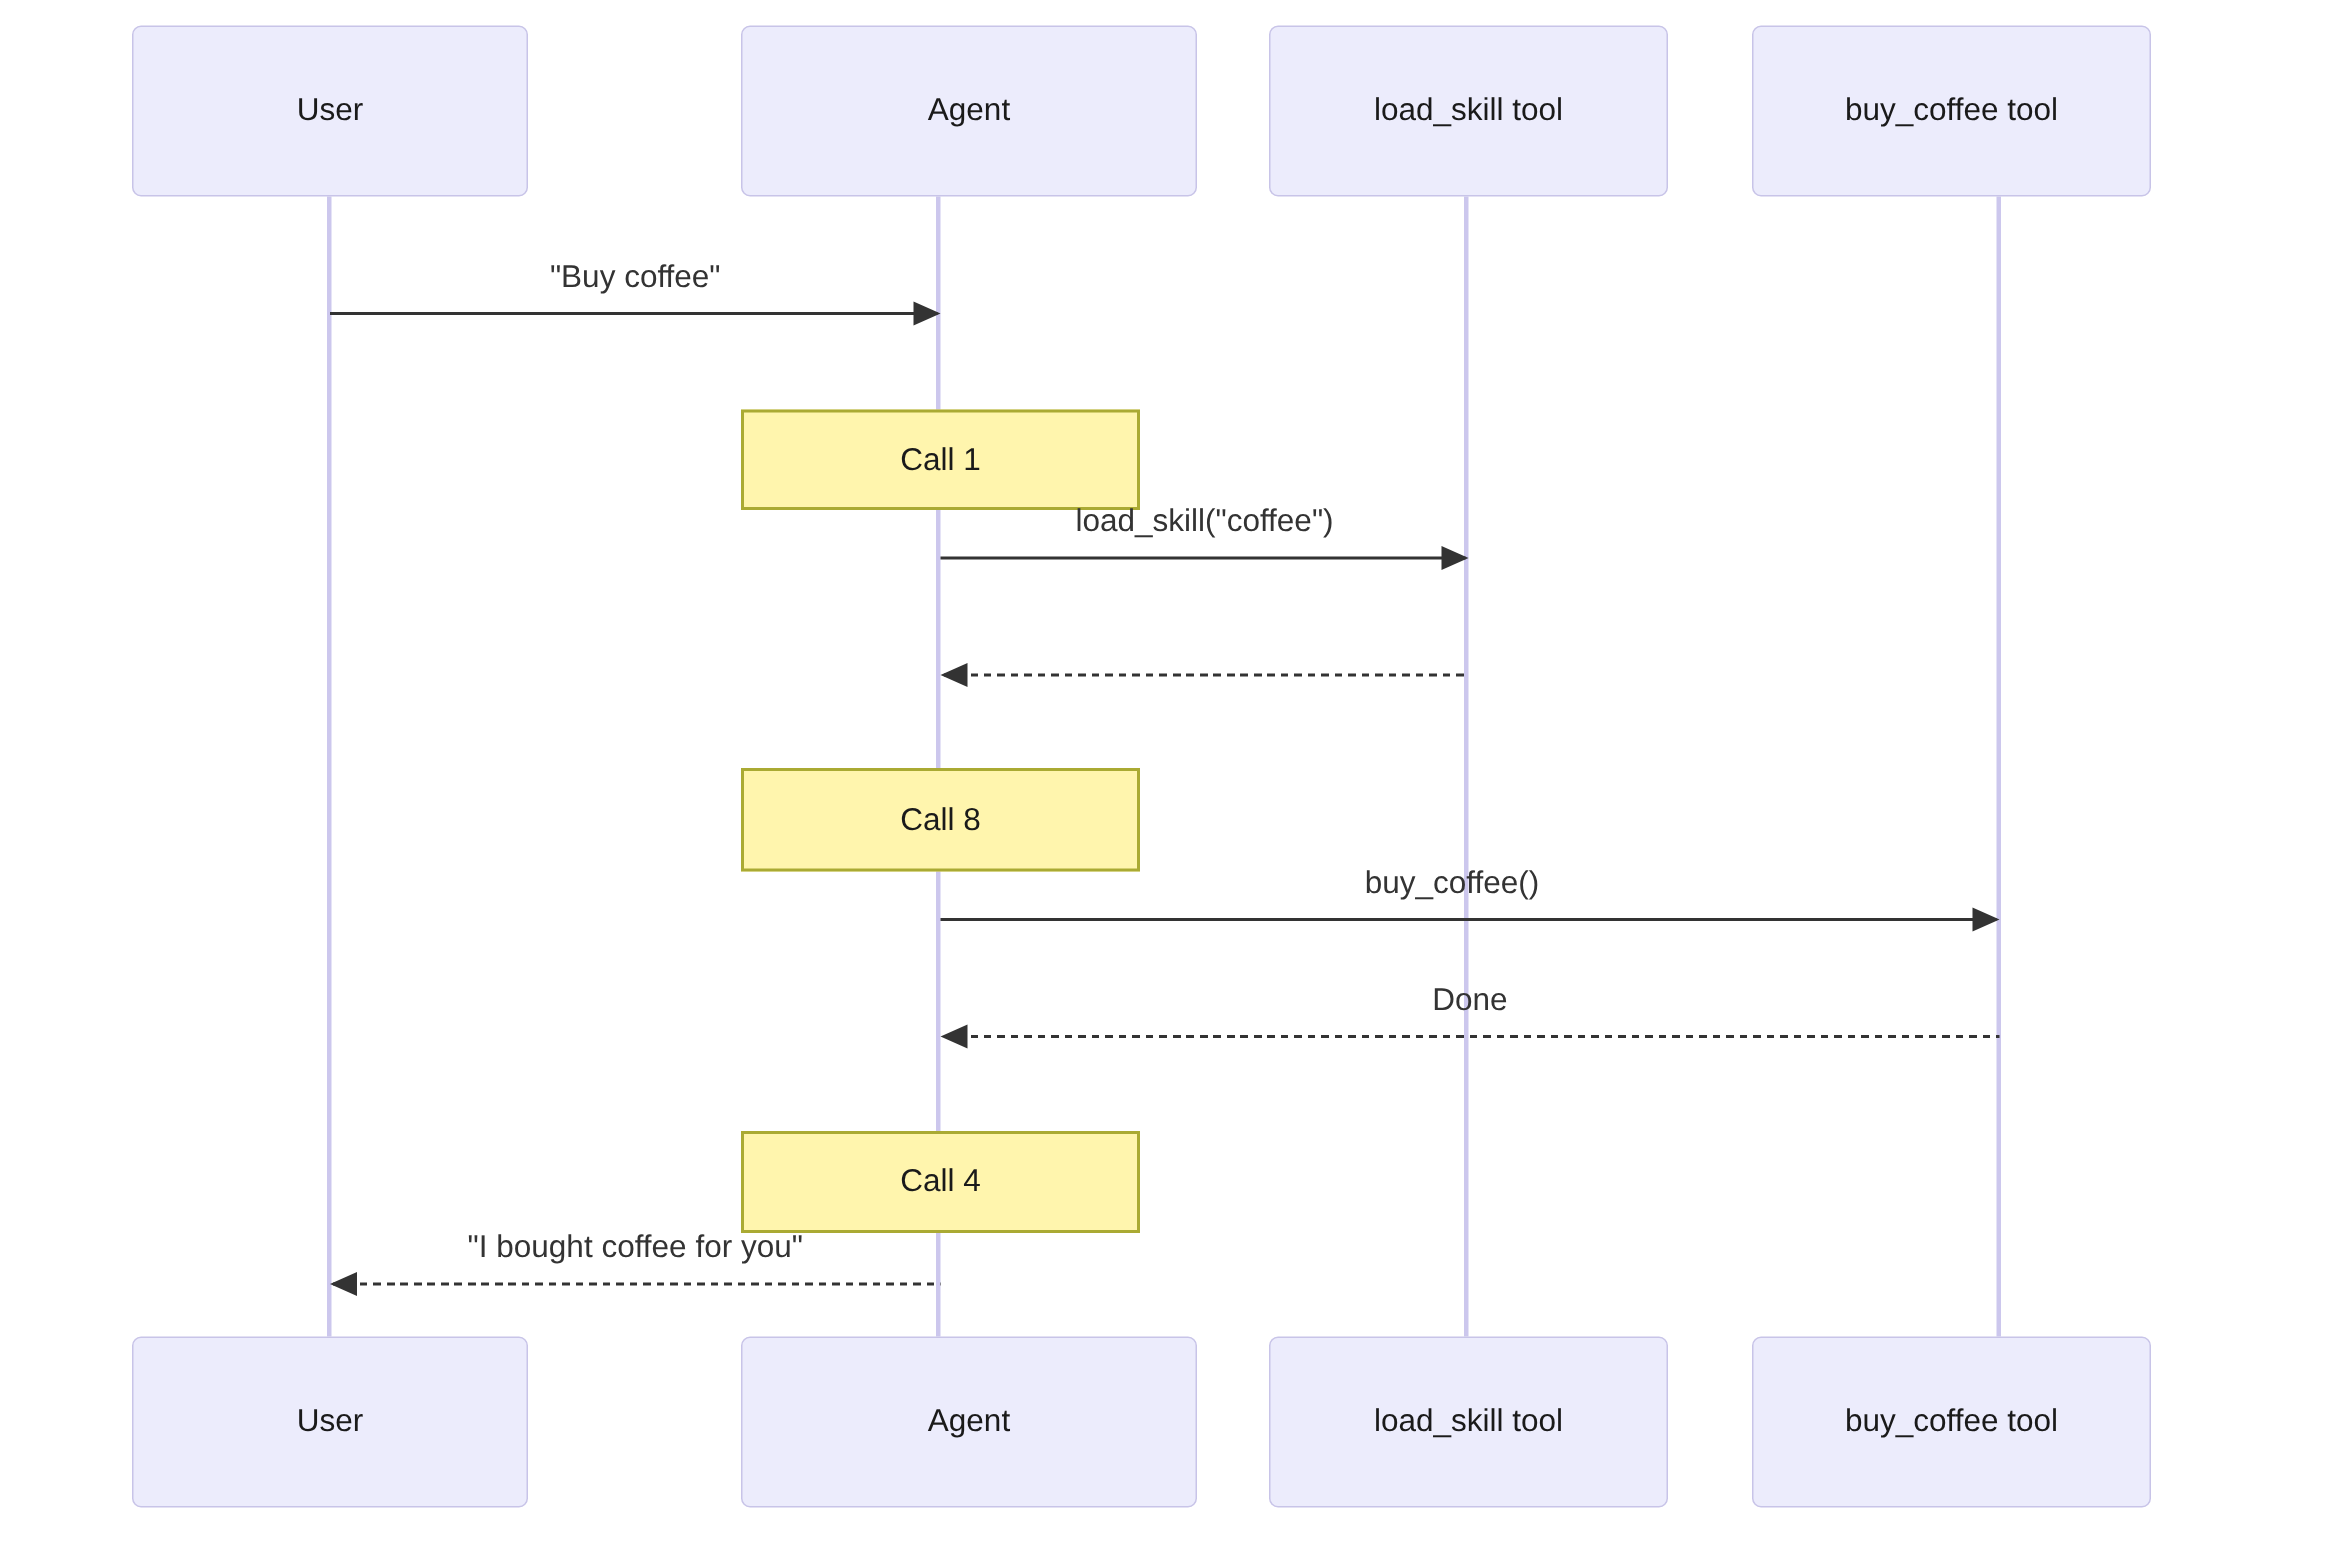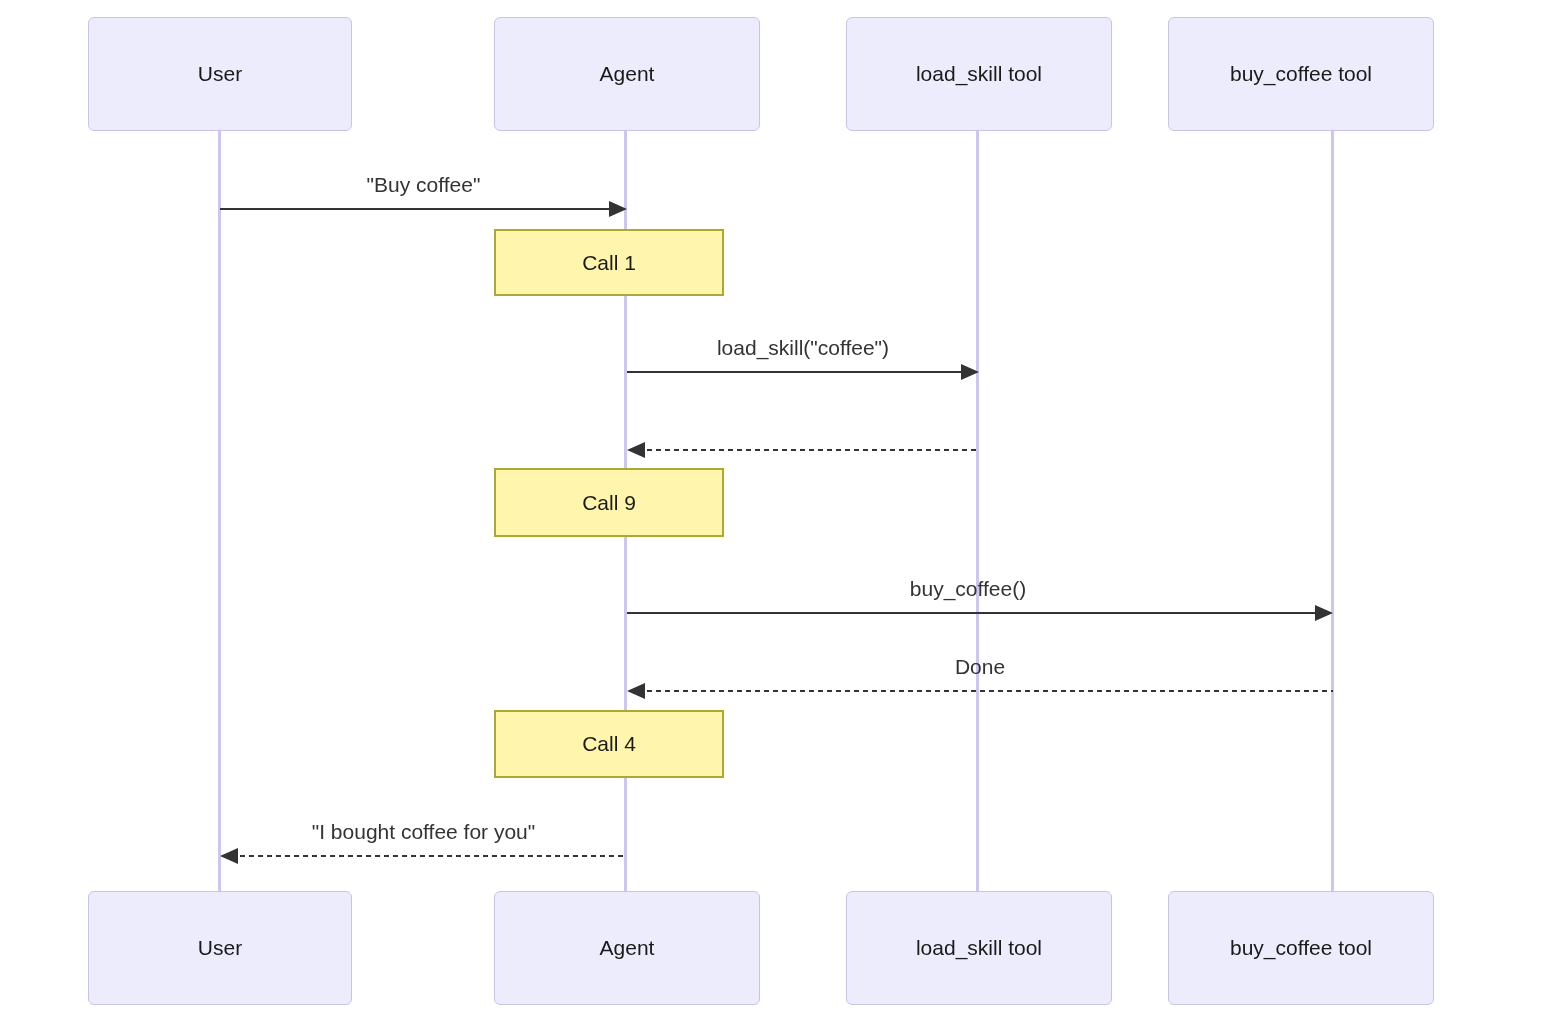--- a/index.html
+++ b/index.html
@@ -23,21 +23,21 @@
     position:absolute;height:114px;
     background:var(--actor-fill,#ececfc);
     border:1.5px solid var(--actor-border,#c8c4e8);
     border-radius:6px;box-sizing:border-box;
     display:flex;align-items:center;justify-content:center;
     font-size:21px;color:#1a1a1a;
   }
   .top{top:17px}
   .bottom{top:891px}
   .a0{left:88px;width:264px}
-  .a1{left:494px;width:266px}
+  .a1{left:494px;width:304px}
   .a2{left:846px;width:266px}
   .a3{left:1168px;width:266px}
   
   .msg-label{
     position:absolute;height:26px;line-height:26px;
     text-align:center;font-size:21px;color:var(--message,#333);
     white-space:nowrap;
   }
   .ml-1{left:220px;width:407px;top:172px}
   .ml-2{left:627px;width:352px;top:335px}
@@ -54,25 +54,25 @@
   .m3{left:629px;top:449px;width:350px}
   .m4{left:627px;top:612px;width:704px}
   .m5{left:629px;top:690px;width:704px}
   .m6{left:222px;top:855px;width:405px}
   .head{position:absolute;width:0;height:0;top:-7px;
     border-top:8px solid transparent;border-bottom:8px solid transparent;}
   .head.right{right:-2px;border-left:18px solid var(--message,#333);}
   .head.left{left:-2px;border-right:18px solid var(--message,#333);}
   
   .note{
-    position:absolute;left:494px;width:230px;box-sizing:border-box;
+    position:absolute;left:494px;width:266px;box-sizing:border-box;
     background:var(--note-fill,#fff5ad);
     border:2px solid var(--note-border,#aaaa33);
     display:flex;align-items:center;justify-content:center;
-    font-size:21px;color:#1a1a1a;
+    font-size:21px;color:#1a1a1a;margin-top:44px;
   }
   .n1{top:229px;height:67px}
   .n2{top:468px;height:69px}
   .n3{top:710px;height:68px}
 </style>
 </head>
 <body>
 
 <div id="diagram">
 
@@ -106,21 +106,21 @@
   <div class="msg-label ml-2">load_skill("coffee")</div>
   <div class="arrow solid m2">
     <span class="head right"></span>
   </div>
 
   <div class="arrow dashed m3">
     <span class="head left"></span>
   </div>
 
   <div class="note n2">
-    <span>Call 9</span>
+    <span>Call 8</span>
   </div>
 
   <div class="msg-label ml-4">buy_coffee()</div>
   <div class="arrow solid m4">
     <span class="head right"></span>
   </div>
 
   <div class="msg-label ml-5">Done</div>
   <div class="arrow dashed m5">
     <span class="head left"></span>

